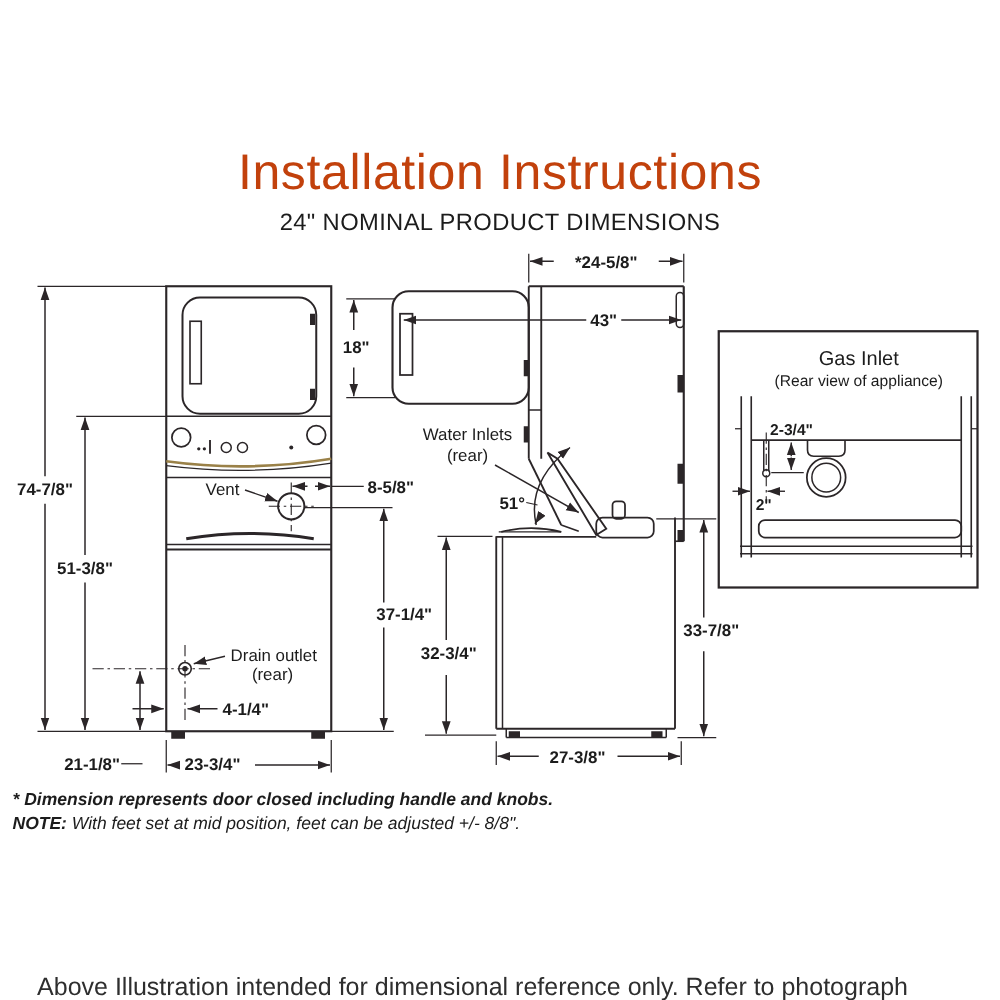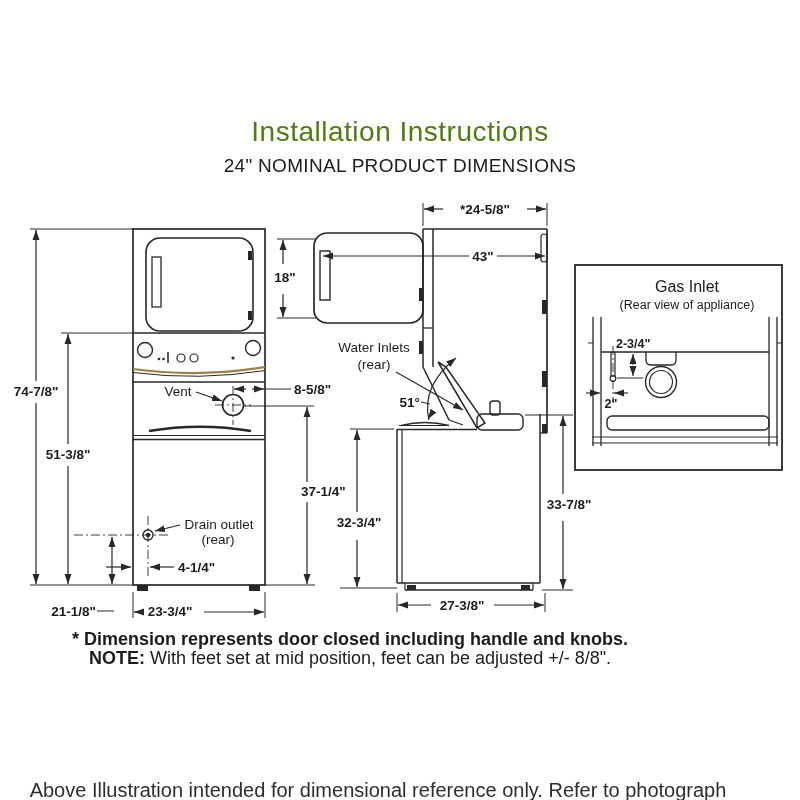--- a/index.html
+++ b/index.html
@@ -1,22 +1,22 @@
 <!DOCTYPE html>
 <html><head>
 <meta charset="utf-8">
 <style>
   html,body{margin:0;padding:0;background:#ffffff;}
   .page{position:relative;width:800px;height:800px;background:#fff;overflow:hidden;
         font-family:"Liberation Sans",sans-serif;color:#1f1f1f;}
   .title-wrap{position:absolute;top:116px;left:0;width:800px;text-align:center;}
-  .main-title{font-size:28px;color:#4d7c0f;letter-spacing:0.5px;}
+  .main-title{font-size:40px;color:#c2410c;letter-spacing:0.5px;}
   .sub-title{font-size:19px;margin-top:7px;color:#1c1c1c;letter-spacing:0.3px;}
-  .footnotes{position:absolute;top:630px;left:10px;width:680px;text-align:center;
-             color:#1c1c1c;font-size:18px;line-height:19px;}
+  .footnotes{position:absolute;top:630px;left:10px;width:680px;text-align:left;
+             font-style:italic;color:#1c1c1c;font-size:14px;line-height:19px;}
   .fn-line1{font-weight:bold;}
   .fn-note-label{font-weight:bold;}
   .footer{position:absolute;top:779px;left:0;width:708px;text-align:center;
           font-size:20px;color:#2e2e2e;padding-left:24px;}
   svg{position:absolute;top:0;left:0;}
   svg .ln{stroke:#2b2628;fill:none;}
   svg .fillz{fill:#2b2628;stroke:none;}
   svg text{fill:#1c1c1c;font-family:"Liberation Sans",sans-serif;}
   svg .dim{font-size:13.5px;font-weight:bold;}
   svg .ann{font-size:13.5px;}

